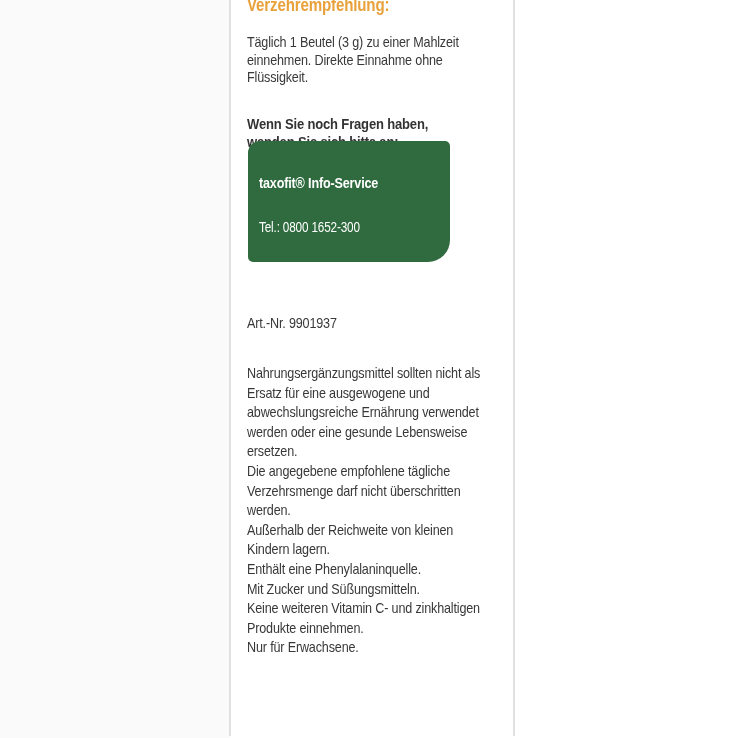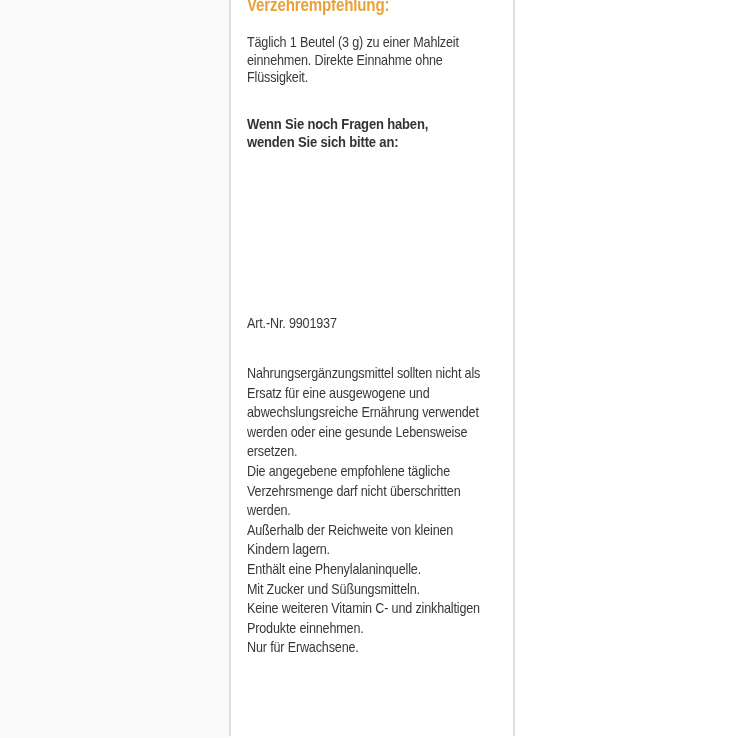--- a/index.html
+++ b/index.html
@@ -120,20 +120,29 @@
 
     <h2 class="block cond heading-orange">Verzehrempfehlung:</h2>
 
     <p class="block cond dosage">Täglich 1 Beutel (3 g) zu einer Mahlzeit
 einnehmen. Direkte Einnahme ohne
 Flüssigkeit.</p>
 
     <p class="block cond prompt">Wenn Sie noch Fragen haben,
 wenden Sie sich bitte an:</p>
 
+    <div class="contact-box">
+      <div class="cond box-text">
+        <div class="box-title">taxofit® Info-Service</div>
+        <div>Tel.: 0800 1652-300</div>
+        <div>Fax: 0800 1652-700</div>
+        <div>E-Mail: dialog@taxofit-service.de</div>
+        <div>www.taxofit.de</div>
+      </div>
+    </div>
 
     <p class="block cond article">Art.-Nr. 9901937</p>
 
     <p class="block cond disclaimer">Nahrungsergänzungsmittel sollten nicht als
 Ersatz für eine ausgewogene und
 abwechslungsreiche Ernährung verwendet
 werden oder eine gesunde Lebensweise
 ersetzen.
 Die angegebene empfohlene tägliche
 Verzehrsmenge darf nicht überschritten

